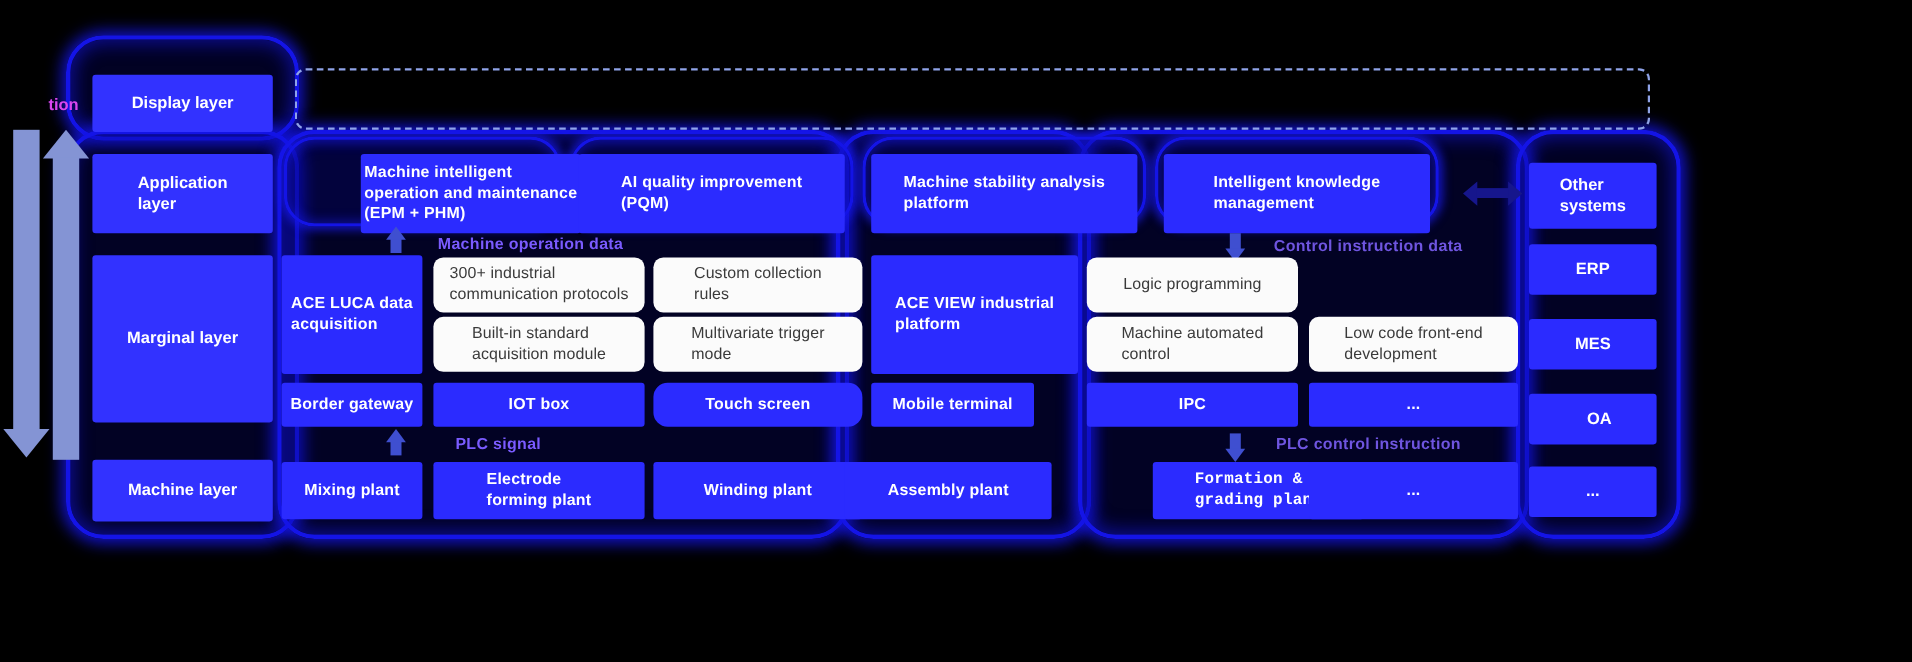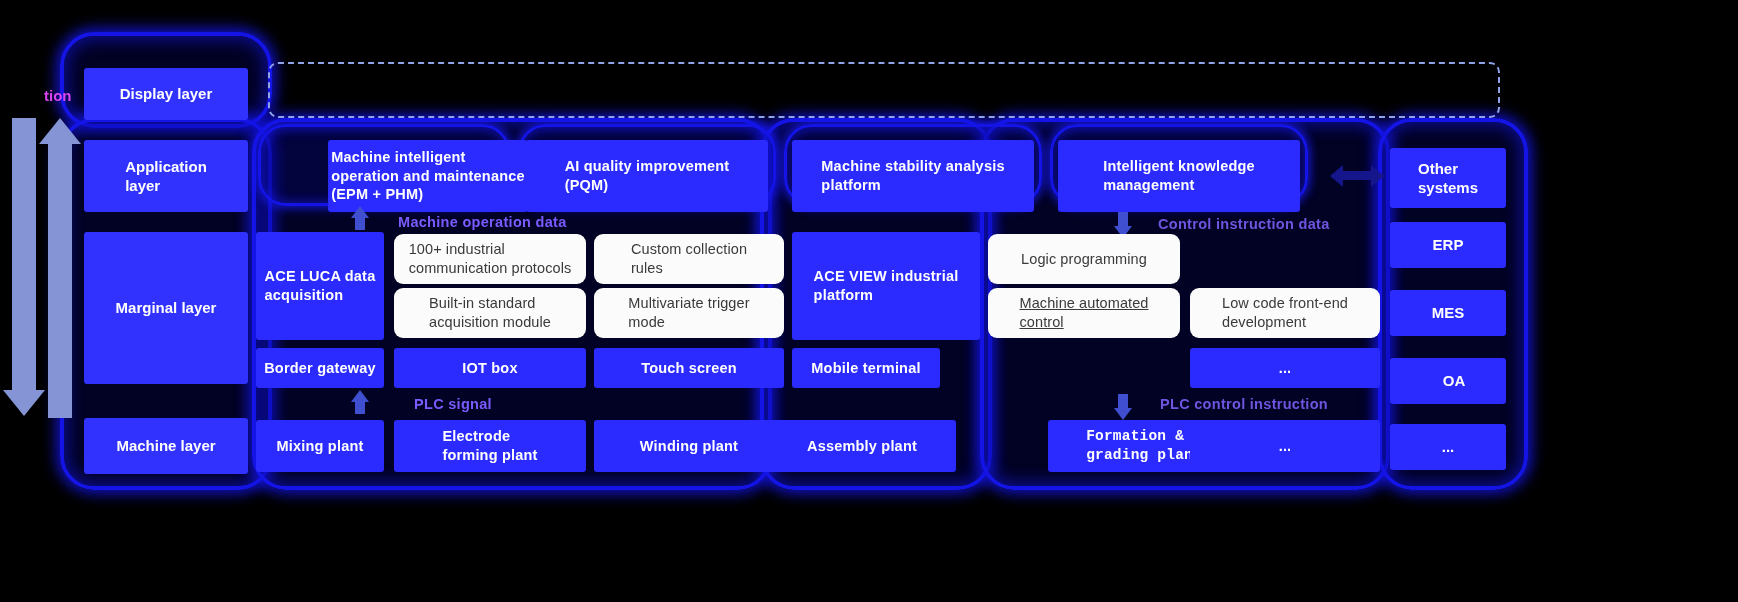--- a/index.html
+++ b/index.html
@@ -201,42 +201,43 @@
   <div class="tri up" style="left:351px; top:206px;"></div>
 
   <div class="stem" style="left:1118px; top:212px; height:16px;"></div>
   <div class="tri down" style="left:1114px; top:226px;"></div>
 
   <div class="box layerlabel" style="left:84px; top:232px; width:164px; height:152px;">Marginal layer</div>
 
   <div class="box solid" style="left:256px; top:232px; width:128px; height:108px; white-space:pre-line;">ACE LUCA data
 acquisition</div>
 
-  <div class="box white" style="left:394px; top:234px; width:192px; height:50px; white-space:pre-line;">100+ industrial
+  <div class="box white" style="left:394px; top:234px; width:192px; height:50px; white-space:pre-line;">300+ industrial
 communication protocols</div>
   <div class="box white" style="left:594px; top:234px; width:190px; height:50px; white-space:pre-line;">Custom collection
 rules</div>
   <div class="box white" style="left:394px; top:288px; width:192px; height:50px; white-space:pre-line;">Built-in standard
 acquisition module</div>
   <div class="box white" style="left:594px; top:288px; width:190px; height:50px; white-space:pre-line;">Multivariate trigger
 mode</div>
 
   <div class="box solid" style="left:792px; top:232px; width:188px; height:108px; white-space:pre-line;">ACE VIEW industrial
 platform</div>
 
   <div class="box white" style="left:988px; top:234px; width:192px; height:50px; white-space:pre-line;">Logic programming</div>
-  <div class="box white" style="left:988px; top:288px; width:192px; height:50px; white-space:pre-line;text-decoration:underline;">Machine automated
+  <div class="box white" style="left:988px; top:288px; width:192px; height:50px; white-space:pre-line;">Machine automated
 control</div>
   <div class="box white" style="left:1190px; top:288px; width:190px; height:50px; white-space:pre-line;">Low code front-end
 development</div>
 
   <div class="box solid" style="left:256px; top:348px; width:128px; height:40px;">Border gateway</div>
   <div class="box solid" style="left:394px; top:348px; width:192px; height:40px;">IOT box</div>
-  <div class="box solid" style="left:594px; top:348px; width:190px; height:40px;">Touch screen</div>
+  <div class="box solid" style="left:594px; top:348px; width:190px; height:40px;border-radius:13px;">Touch screen</div>
   <div class="box solid" style="left:792px; top:348px; width:148px; height:40px;">Mobile terminal</div>
+  <div class="box solid" style="left:988px; top:348px; width:192px; height:40px;">IPC</div>
   <div class="box solid" style="left:1190px; top:348px; width:190px; height:40px;">...</div>
 
   <div class="flowlabel" style="left:414px; top:396px;">PLC signal</div>
   <div class="flowlabel dim" style="left:1160px; top:396px;">PLC control instruction</div>
 
   <div class="stem" style="left:355px; top:398px; height:16px;"></div>
   <div class="tri up" style="left:351px; top:390px;"></div>
 
   <div class="stem" style="left:1118px; top:394px; height:16px;"></div>
   <div class="tri down" style="left:1114px; top:408px;"></div>

